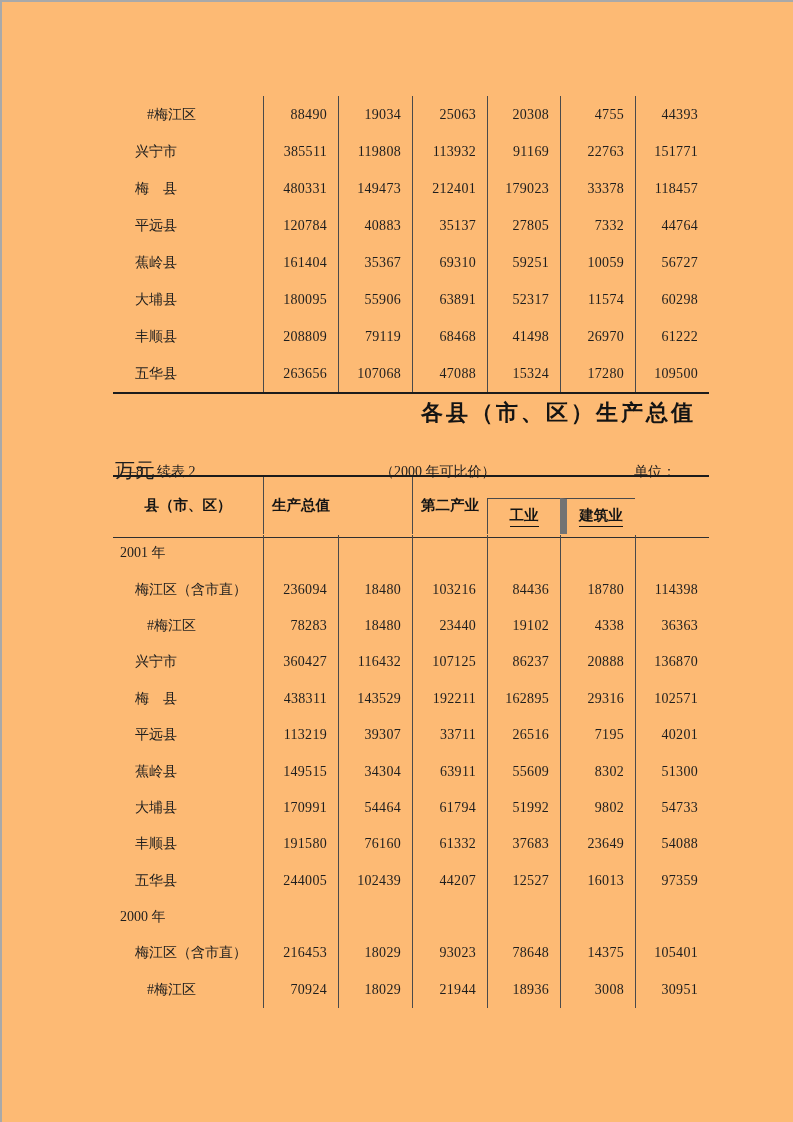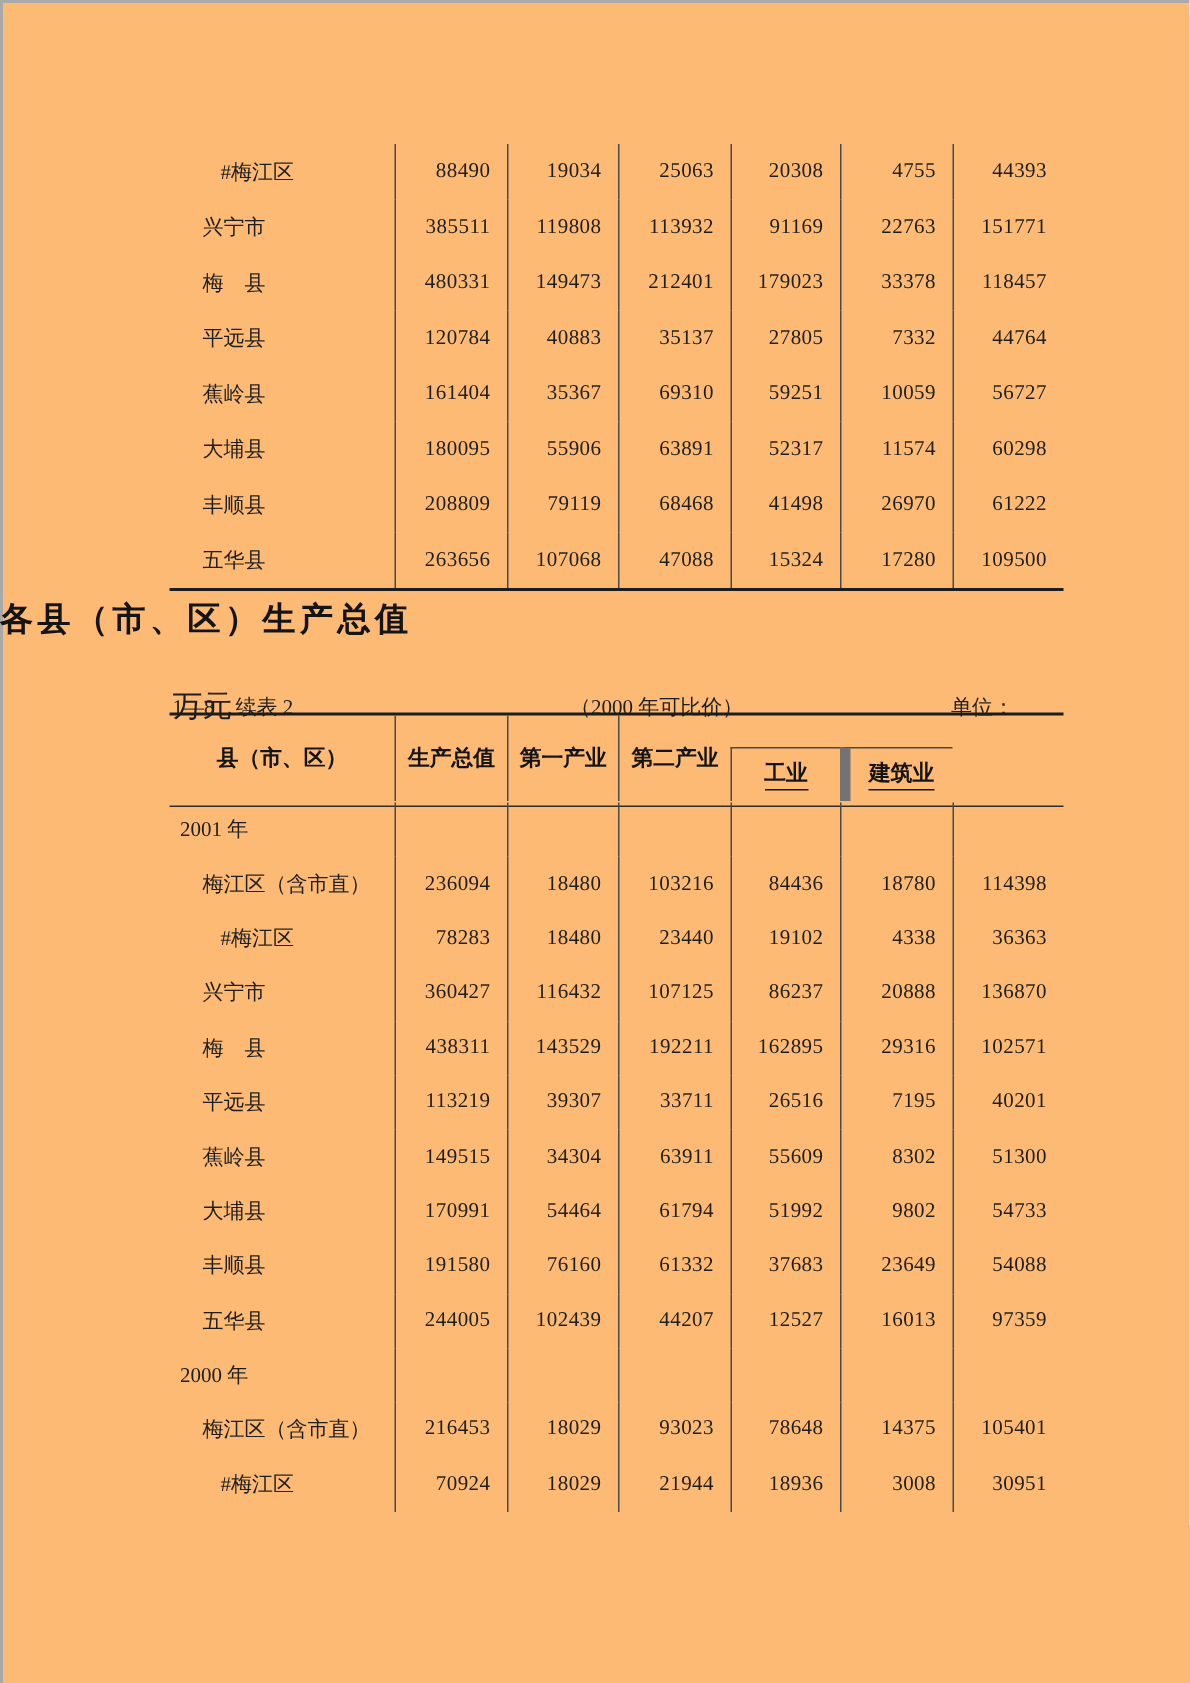--- a/index.html
+++ b/index.html
@@ -42,21 +42,21 @@
   
   #table-top{
     top:96px;
     grid-auto-rows:37px;
     border-bottom:2.5px solid #1c1c1c;
   }
 
   
   .page-title{
     position:absolute;left:0;top:401px;width:696px;
-    text-align:left;
+    text-align:right;
     font-family:"Liberation Sans","DejaVu Sans",sans-serif;
     font-weight:bold;
     font-size:22px;line-height:24px;
     letter-spacing:3px;
     color:#141414;
   }
   .meta-row{
     position:absolute;left:113px;top:435px;width:596px;height:17px;
     font-size:14px;
     margin-top:28px;
@@ -168,21 +168,20 @@
   <div class="meta-row">
     <span class="meta-left">1—8　续表 2</span>
     <span class="meta-center">（2000 年可比价）</span>
     <span class="meta-right">单位：</span>
   </div>
   <div class="unit-line">万元</div>
 
   <div class="grid" id="table-header">
     <div class="cell h-full hc1">县（市、区）</div>
     <div class="cell h-full hc2">生产总值</div>
-    <div class="cell h-full hc3">第一产业</div>
     <div class="cell h-full hc4">第二产业</div>
     <div class="cell hc-gap"></div>
     <div class="cell hc5">
         <span class="ul-head">工业</span>
       </div>
     <div class="cell hc6">
         <span class="ul-head">建筑业</span>
       </div>
   </div>
 

